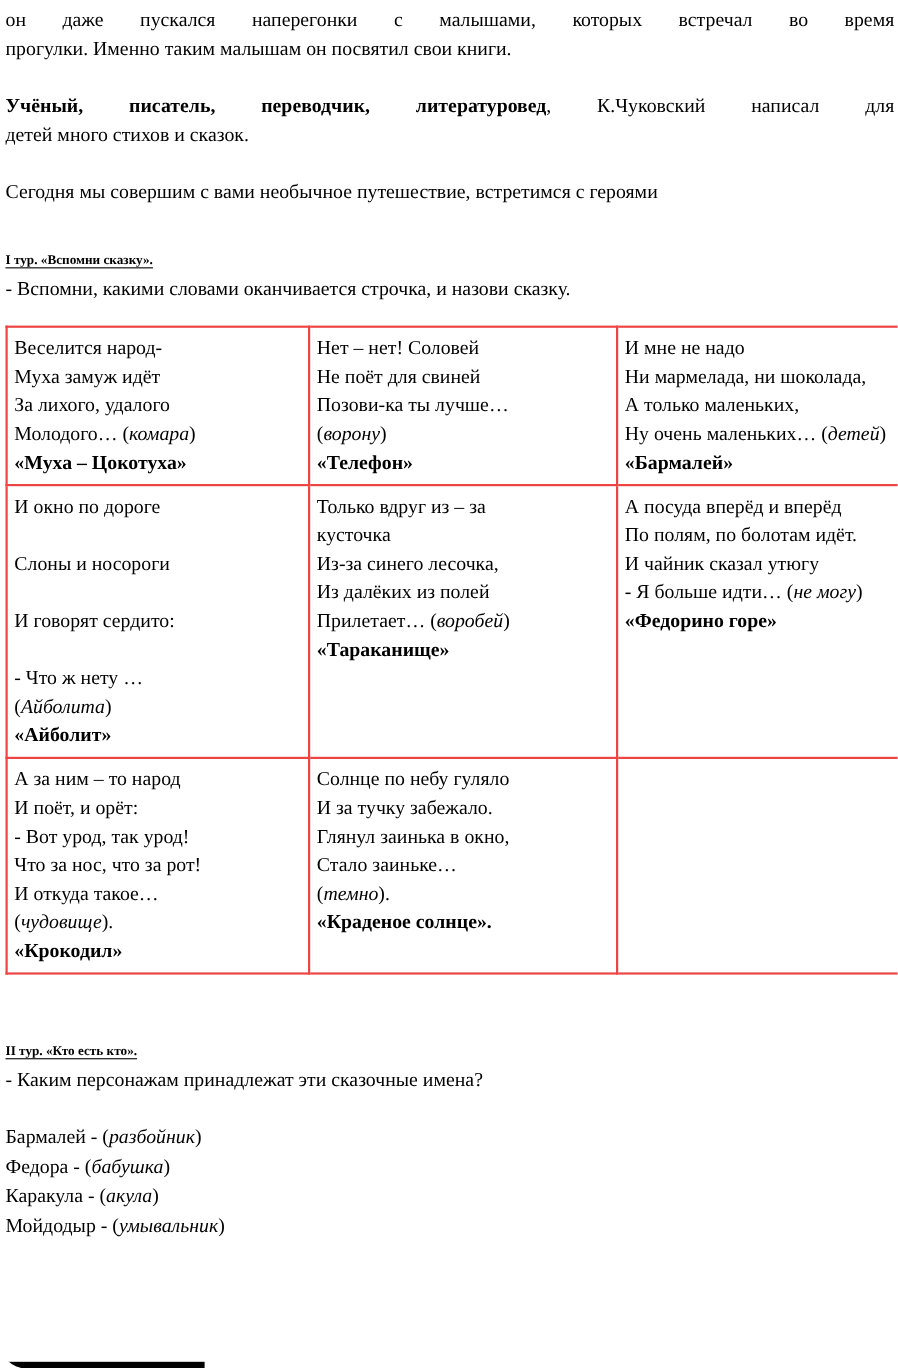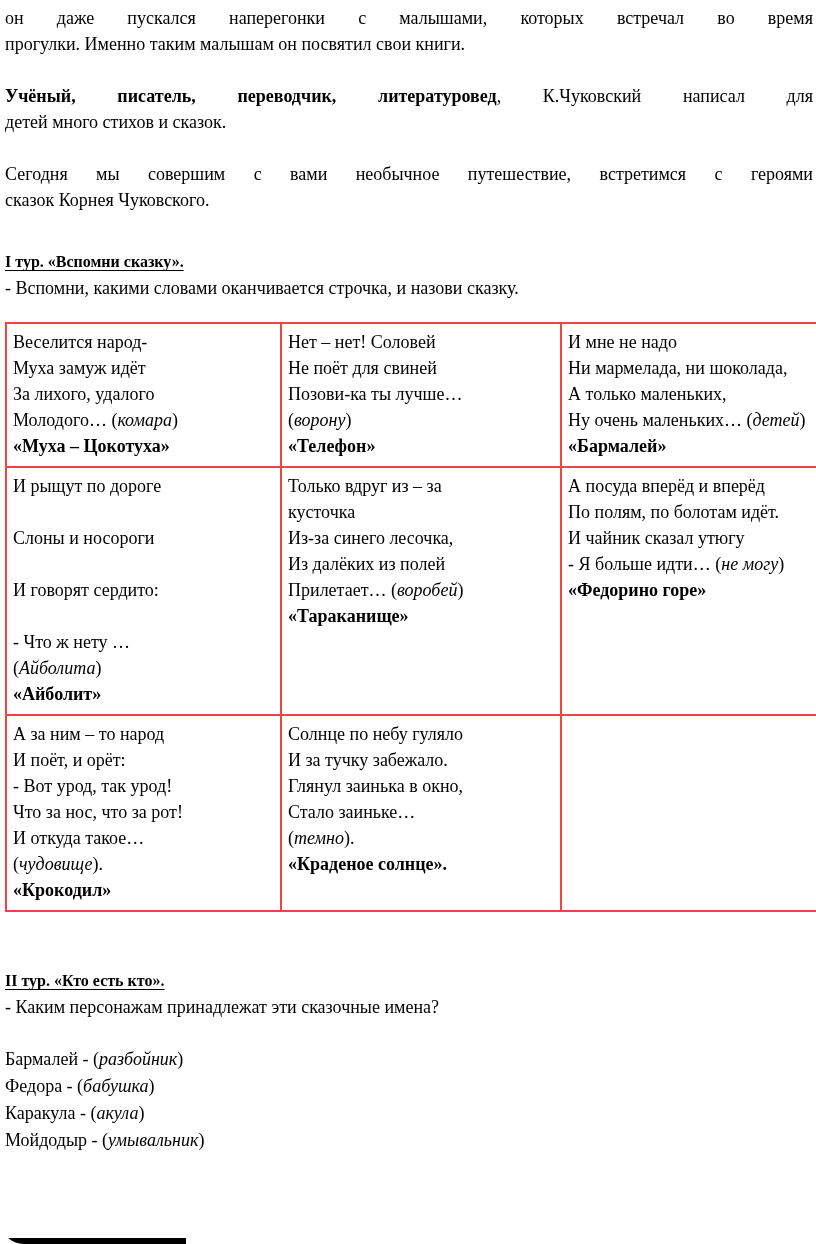--- a/index.html
+++ b/index.html
@@ -12,21 +12,21 @@
   .page {
     position: relative; width: 816px; height: 1244px;
     overflow: hidden; padding: 5px 0 0 5px; border-radius: 24px;
   }
   .para { width: 808px; }
   .para .ln { text-align: justify; text-align-last: justify; }
   .para .ln:last-child { text-align-last: left; }
   .mt { margin-top: 26px; }
   .round-heading {
     display: block; font-weight: bold; text-decoration: underline;
-    text-underline-offset: 3px; font-size: 16px; line-height: 26px; font-family: Liberation Serif, serif;
+    text-underline-offset: 3px; font-size: 12px; line-height: 26px; font-family: Liberation Serif, serif;
   }
   .round-heading.first { margin-top: 36px; }
   .round-heading.second { margin-top: 56px; }
   .prompt { width: 808px; }
   table.quiz {
     margin-top: 21px; border-collapse: collapse; table-layout: fixed;
     width: 836px;
   }
   table.quiz td {
     border: 2px solid #ef4444; vertical-align: top;
@@ -52,21 +52,20 @@
       <div class="ln"><span>прогулки. Именно таким малышам он посвятил свои  книги.</span></div>
     </div>
 
   <div class="para mt">
       <div class="ln"><span class="bold">Учёный, писатель, переводчик, литературовед</span><span>, К.Чуковский написал для</span></div>
       <div class="ln"><span>детей много стихов и сказок.</span></div>
     </div>
 
   <div class="para mt">
       <div class="ln"><span>Сегодня мы совершим с вами необычное путешествие, встретимся с героями</span></div>
-      <div class="ln"><span>сказок Корнея Чуковского.</span></div>
     </div>
 
   <span class="round-heading first">I тур. «Вспомни сказку».</span>
 
   <div class="prompt">- Вспомни, какими словами оканчивается строчка, и назови сказку.</div>
 
   <table class="quiz">
     <colgroup>
       <col style="width:275px">
       <col style="width:280px">
@@ -91,21 +90,21 @@
         <td class="nowrap">
             <div class="ln"><span>И мне не надо</span></div>
             <div class="ln"><span>Ни мармелада, ни шоколада,</span></div>
             <div class="ln"><span>А только маленьких,</span></div>
             <div class="ln"><span>Ну очень маленьких… (</span><span class="italic">детей</span><span>)</span></div>
             <div class="ln"><span class="bold">«Бармалей»</span></div>
           </td>
       </tr>
       <tr>
         <td>
-            <div class="ln"><span>И рыщут по дороге</span></div>
+            <div class="ln"><span>И окно по дороге</span></div>
             <div class="ln">&nbsp;</div>
             <div class="ln"><span>Слоны и носороги</span></div>
             <div class="ln">&nbsp;</div>
             <div class="ln"><span>И говорят сердито:</span></div>
             <div class="ln">&nbsp;</div>
             <div class="ln"><span>- Что ж нету …</span></div>
             <div class="ln"><span>(</span><span class="italic">Айболита</span><span>)</span></div>
             <div class="ln"><span class="bold">«Айболит»</span></div>
           </td>
         <td>

